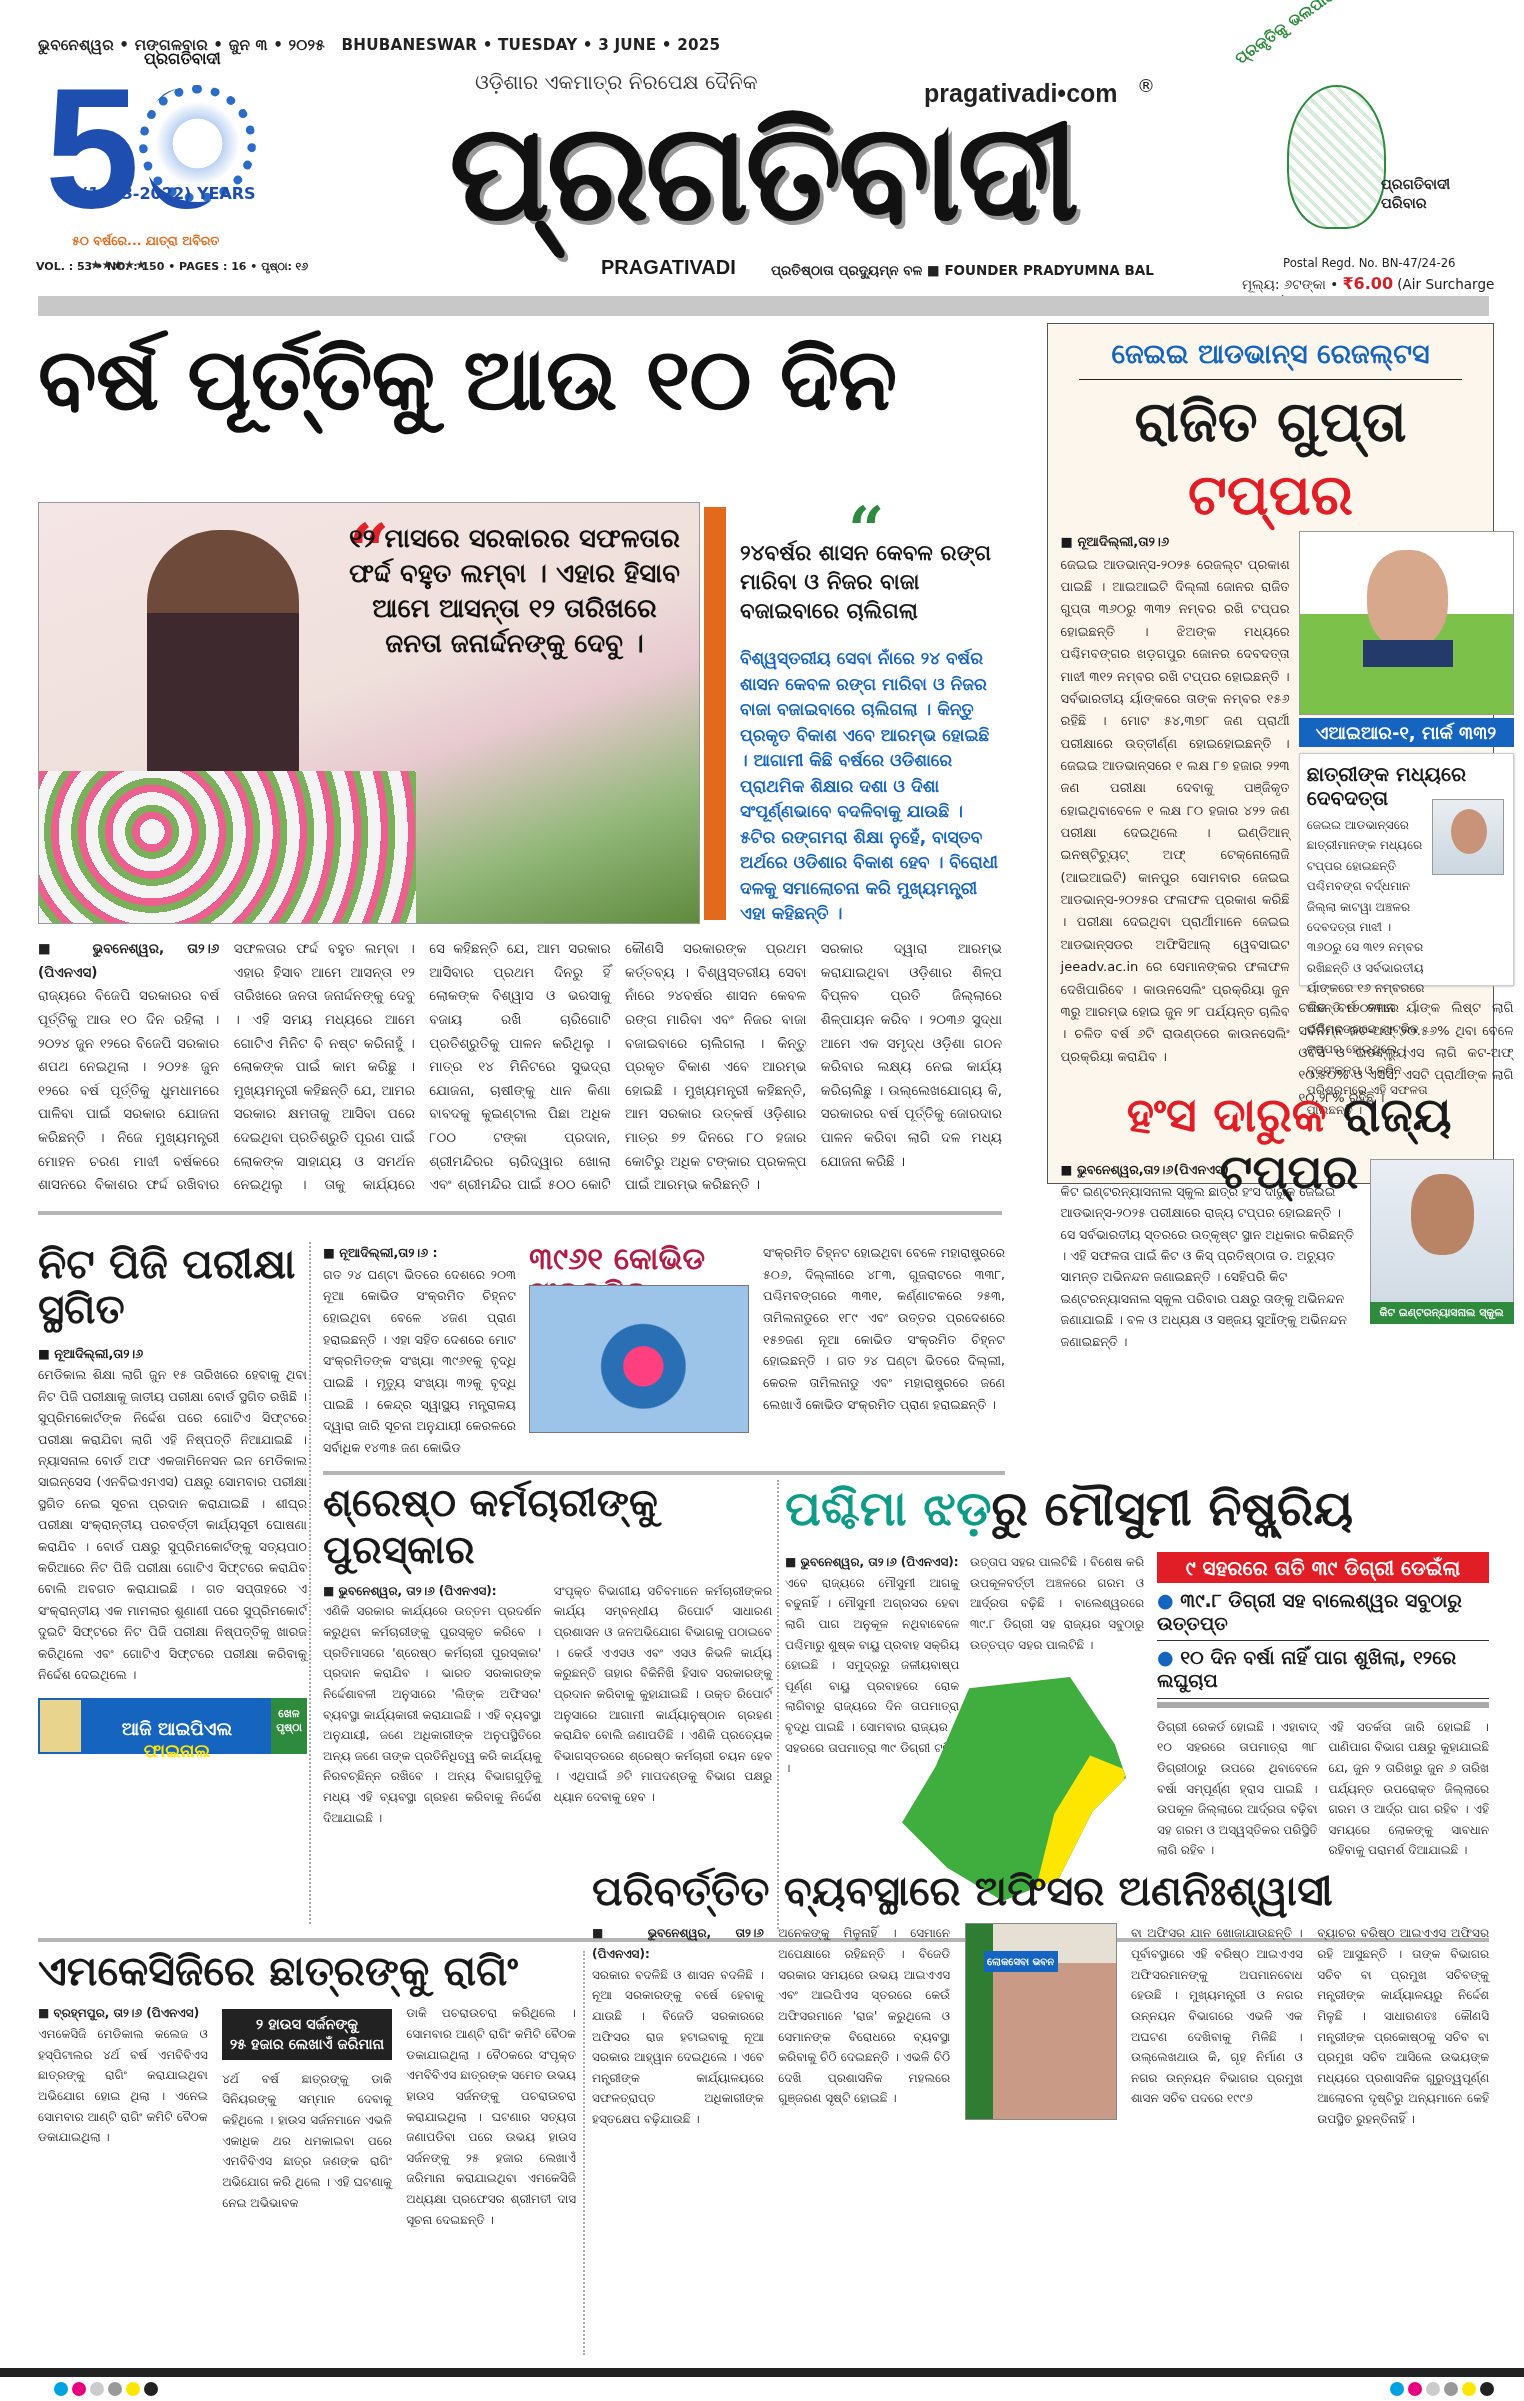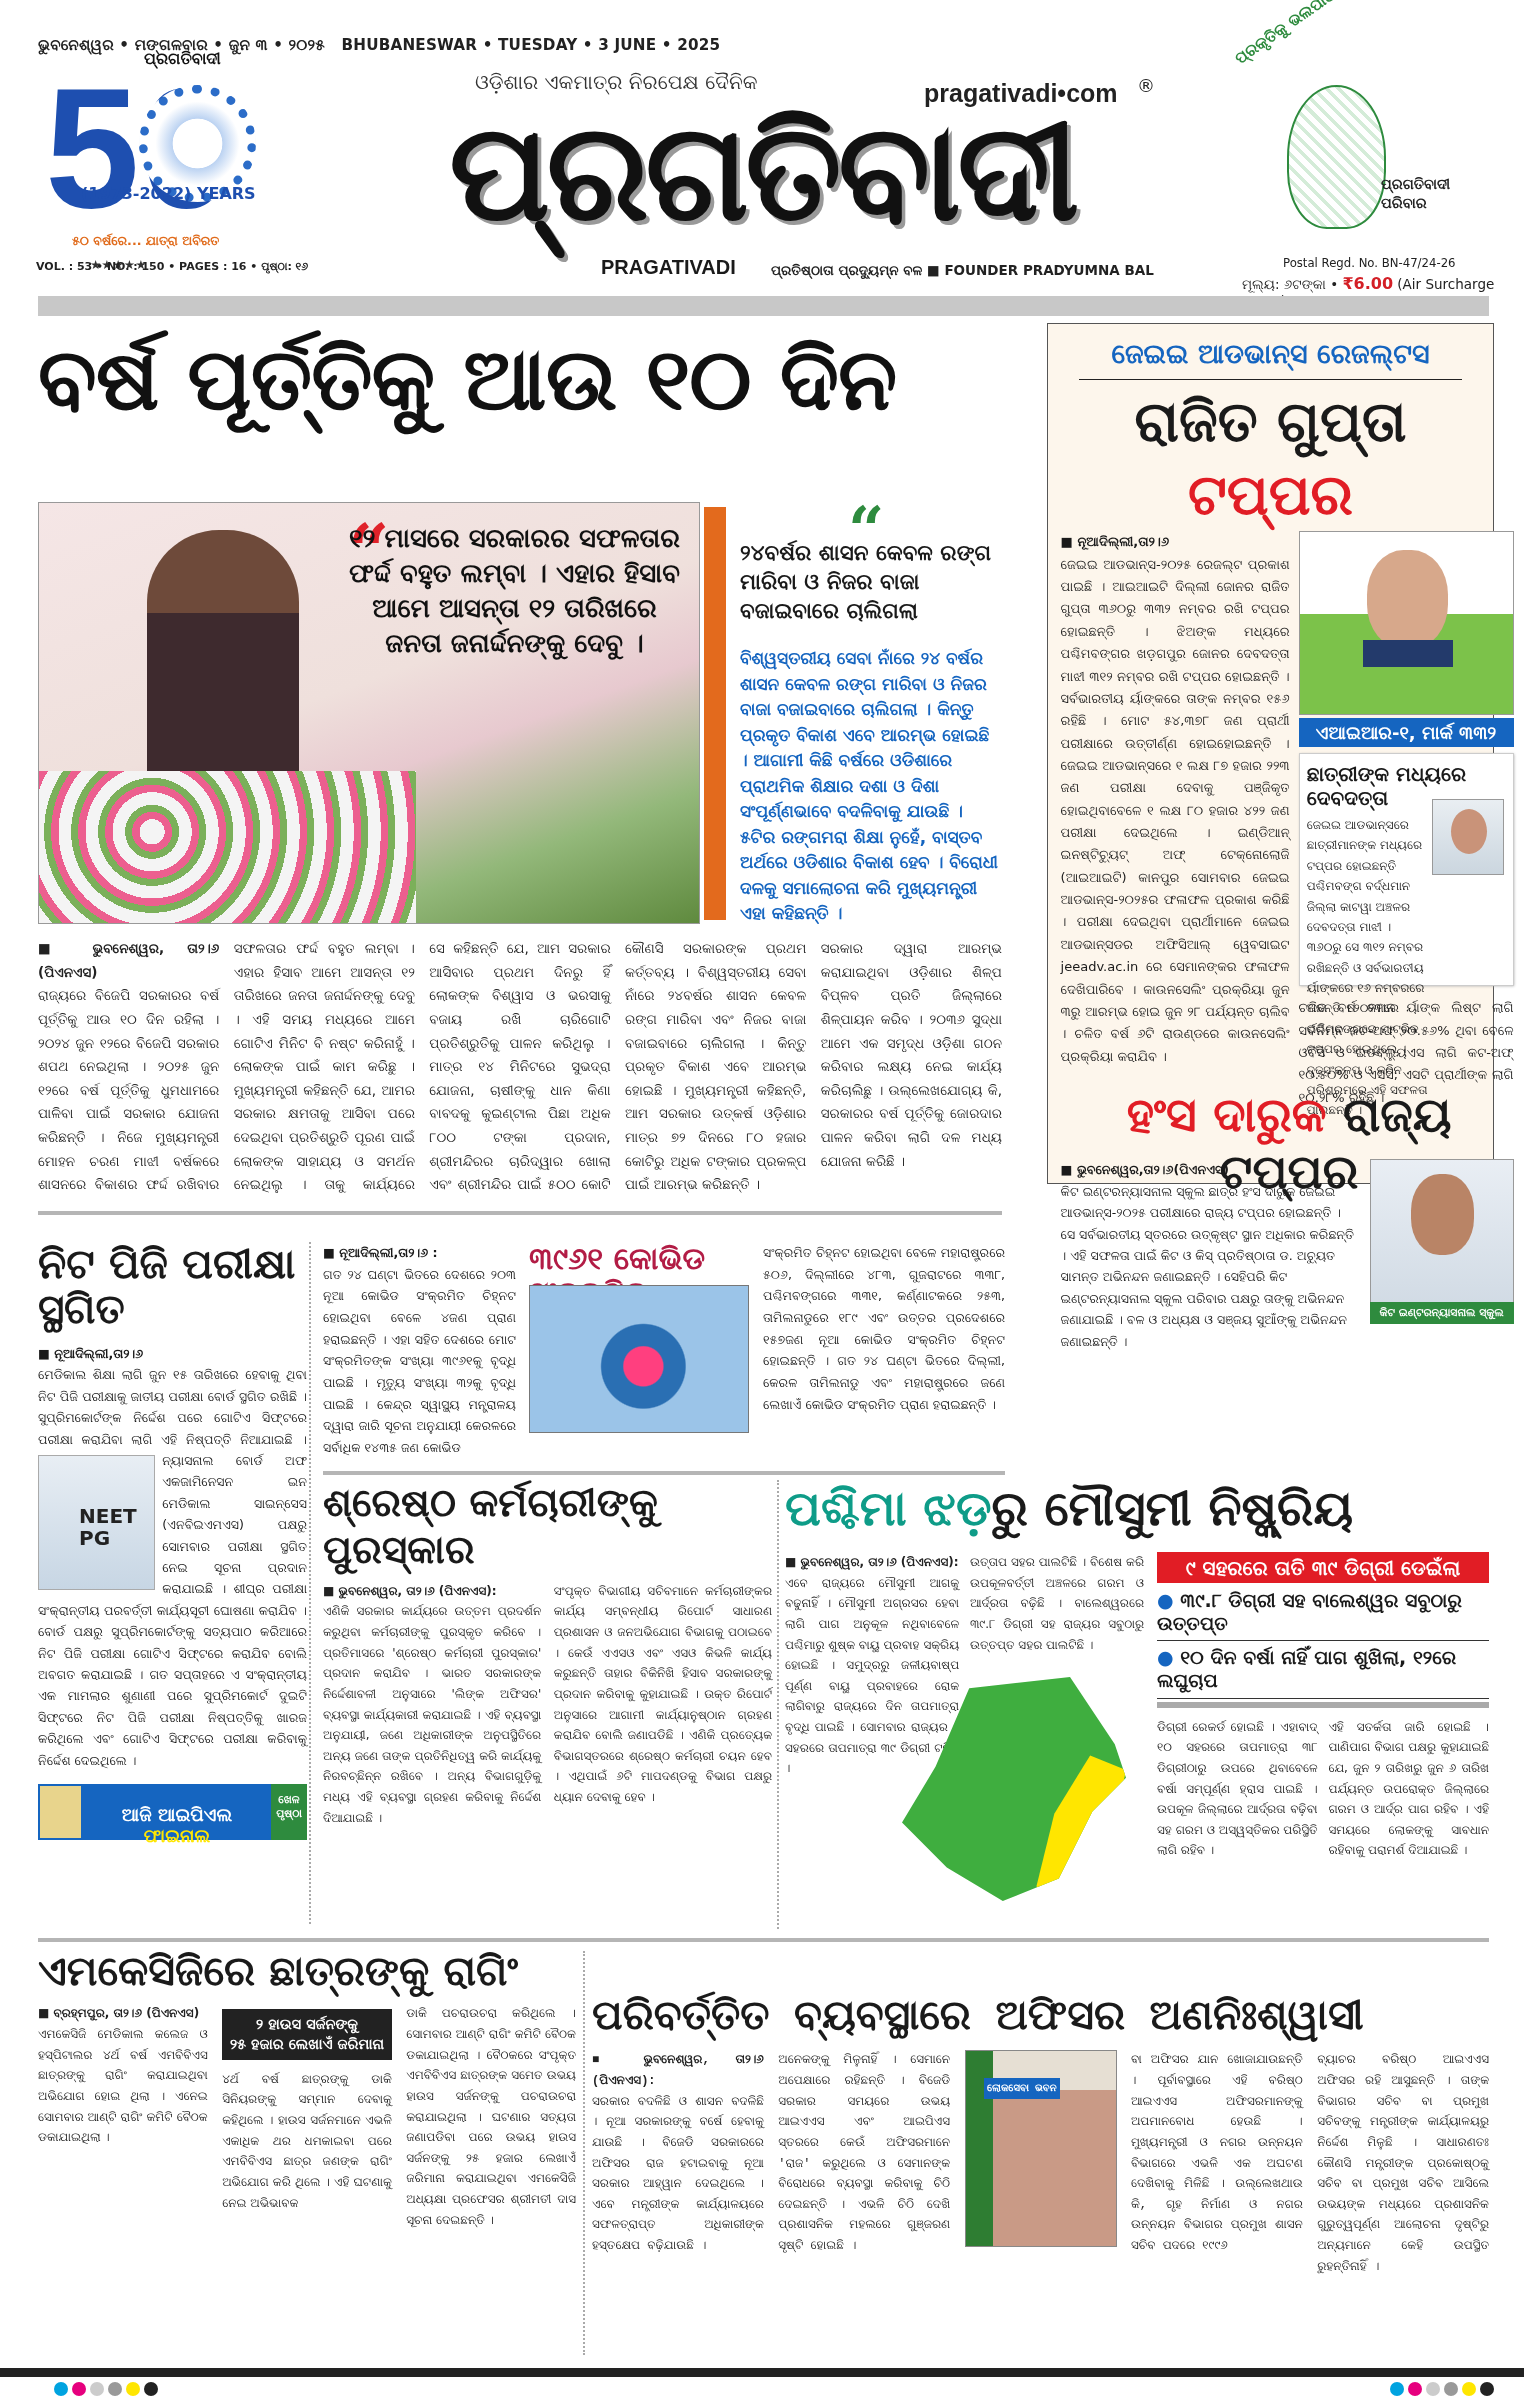--- a/index.html
+++ b/index.html
@@ -107,21 +107,21 @@
   .bullet::before { content: "● "; color: #1565c0; }
   .grey-sep { height: 5.4px; background: #aaa; margin: 3.6px 0 9px; }
   .m-right .cols { gap: 10.8px; }
   .m-right .col { font-size: 12px; line-height: 1.72; }
 
   .bottom-rule { left: 38px; top: 1938px; width: 1451px; }
   .mkcg { left: 38px; top: 1947px; width: 538px; }
   .mkcg h2 { font-size: 41px; font-weight: bold; line-height: 1.2; margin-bottom: 7.2px; }
   .mkcg .col { font-size: 12px; line-height: 1.72; }
   .inset { background: #222; color: #fff; font-weight: bold; text-align: center; font-size: 14.4px; padding: 5.4px; line-height: 1.4; margin: 5.4px 0 9px; }
-  .officer { left: 592px; top: 1994px; width: 897px; font-family: Liberation Mono, monospace; }
+  .officer { left: 592px; top: 1867px; width: 897px; }
   .officer h2 { font-size: 41px; font-weight: bold; line-height: 1.2; margin-bottom: 7.2px; }
   .officer .col { font-size: 12px; line-height: 1.72; }
   .bldg { height: 197px; background: linear-gradient(#e6dfd3 0 20%, #c99a86 20% 100%); border: 0.9px solid #888; position: relative; }
   .bldg .sign { position: absolute; left: 18px; top: 27px; background: #1565c0; color: #fff; font-size: 10px; padding: 1.8px 3.6px; font-weight: bold; }
   .bldg .tree { position: absolute; left: 0; top: 0; width: 27px; height: 100%; background: #2e7d32; }
   .foot-rule { left: 0; top: 2368px; width: 1525px; height: 9px; background: #222; }
   .reg-marks { top: 2382px; display: flex; gap: 3.6px; }
   .reg-marks span { width: 14.4px; height: 14.4px; border-radius: 50%; display: inline-block; }
 </style>
 </head>
@@ -212,23 +212,20 @@
   </div>
 </div>
 
 <div class="abs rule" style="left:38px;top:1211px;width:964px;"></div>
 
 <div class="abs neet">
   <h2>ନିଟ ପିଜି ପରୀକ୍ଷା ସ୍ଥଗିତ</h2>
   <div class="txt">
     <span class="dl">ନୂଆଦିଲ୍ଲୀ,ତା୨।୬</span>
     <span>ମେଡିକାଲ ଶିକ୍ଷା ଲାଗି ଜୁନ ୧୫ ତାରିଖରେ ହେବାକୁ ଥିବା ନିଟ ପିଜି ପରୀକ୍ଷାକୁ ଜାତୀୟ ପରୀକ୍ଷା ବୋର୍ଡ ସ୍ଥଗିତ ରଖିଛି । ସୁପ୍ରିମକୋର୍ଟଙ୍କ ନିର୍ଦ୍ଦେଶ ପରେ ଗୋଟିଏ ସିଫ୍ଟରେ ପରୀକ୍ଷା କରାଯିବା ଲାଗି ଏହି ନିଷ୍ପତ୍ତି ନିଆଯାଇଛି ।</span>
-    <div class="neet-img">
-        <span>NEET PG</span>
-      </div>
     <span>ନ୍ୟାସନାଲ ବୋର୍ଡ ଅଫ ଏକଜାମିନେସନ ଇନ ମେଡିକାଲ ସାଇନ୍ସେସ (ଏନବିଇଏମଏସ) ପକ୍ଷରୁ ସୋମବାର ପରୀକ୍ଷା ସ୍ଥଗିତ ନେଇ ସୂଚନା ପ୍ରଦାନ କରାଯାଇଛି । ଶୀଘ୍ର ପରୀକ୍ଷା ସଂକ୍ରାନ୍ତୀୟ ପରବର୍ତ୍ତୀ କାର୍ଯ୍ୟସୂଚୀ ଘୋଷଣା କରାଯିବ । ବୋର୍ଡ ପକ୍ଷରୁ ସୁପ୍ରିମକୋର୍ଟଙ୍କୁ ସତ୍ୟପାଠ କରିଆରେ ନିଟ ପିଜି ପରୀକ୍ଷା ଗୋଟିଏ ସିଫ୍ଟରେ କରାଯିବ ବୋଲି ଅବଗତ କରାଯାଇଛି । ଗତ ସପ୍ତାହରେ ଏ ସଂକ୍ରାନ୍ତୀୟ ଏକ ମାମଲାର ଶୁଣାଣୀ ପରେ ସୁପ୍ରିମକୋର୍ଟ ଦୁଇଟି ସିଫ୍ଟରେ ନିଟ ପିଜି ପରୀକ୍ଷା ନିଷ୍ପତ୍ତିକୁ ଖାରଜ କରିଥିଲେ ଏବଂ ଗୋଟିଏ ସିଫ୍ଟରେ ପରୀକ୍ଷା କରିବାକୁ ନିର୍ଦ୍ଦେଶ ଦେଇଥିଲେ ।</span>
   </div>
   <div class="ipl">
     <div class="cup"></div>
     <div class="mid">
         <div>ଆଜି ଆଇପିଏଲ</div>
         <div class="yel">ଫାଇନାଲ</div>
       </div>
     <div class="side">ଖେଳ ପୃଷ୍ଠା</div>
   </div>

